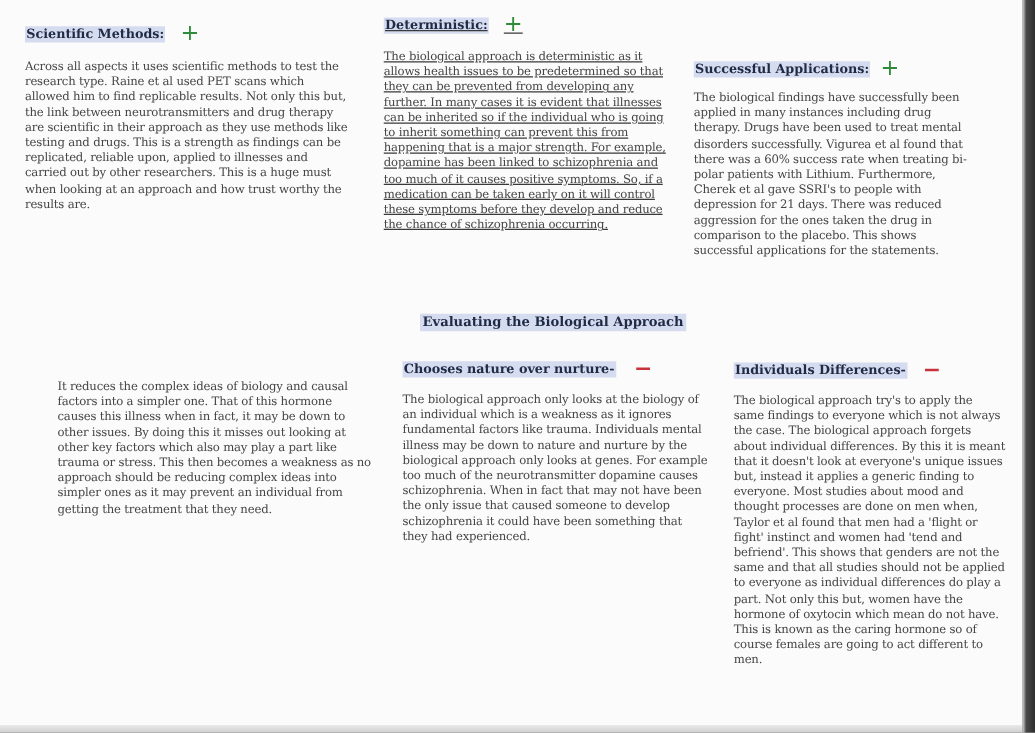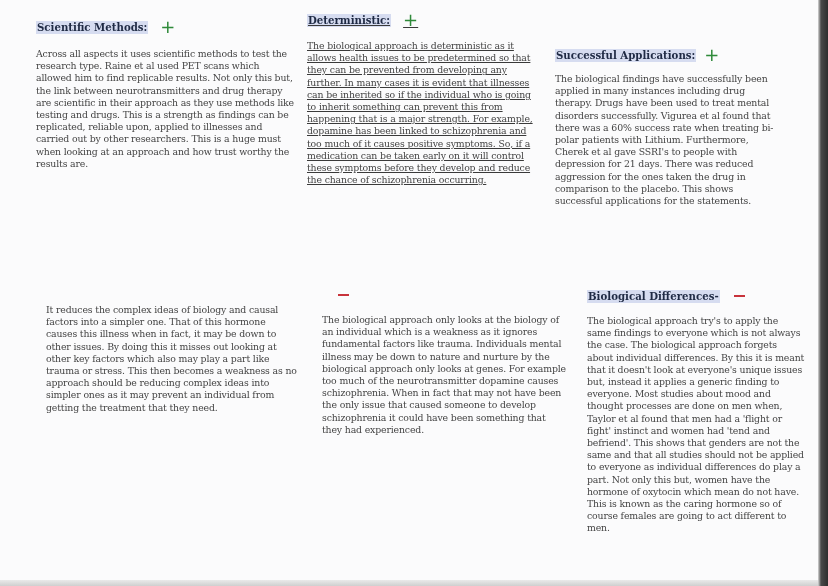--- a/index.html
+++ b/index.html
@@ -42,21 +42,21 @@
     position: absolute; left: 336px; top: 251px;
     font-family: "DejaVu Serif", serif; font-weight: bold; font-size: 10.5px;
     color: #1f2a44; background: #d6dcf0; padding: 1px 2px; white-space: nowrap;
   }
 </style>
 </head>
 <body>
 
 <div class="page">
 
-  <div class="section" style="left:36px; top:19px; width:260px;">
+  <div class="section" style="left:20px; top:19px; width:260px;">
     <div class="heading-row">
       <span class="heading">Scientific Methods:</span>
       <span class="mark mark-plus">+</span>
     </div>
     <div class="body-text" style="margin-top:13px;">Across all aspects it uses scientific methods to test the research type. Raine et al used PET scans which allowed him to find replicable results. Not only this but, the link between neurotransmitters and drug therapy are scientific in their approach as they use methods like testing and drugs. This is a strength as findings can be replicated, reliable upon, applied to illnesses and carried out by other researchers. This is a huge must when looking at an approach and how trust worthy the results are.</div>
   </div>
 
   <div class="section" style="left:307px; top:12px; width:232px;text-decoration:underline;">
     <div class="heading-row">
       <span class="heading">Deterministic:</span>
@@ -66,35 +66,37 @@
   </div>
 
   <div class="section" style="left:555px; top:31px; width:220px;margin-top:16px;">
     <div class="heading-row">
       <span class="heading">Successful Applications:</span>
       <span class="mark mark-plus" style="margin-left:8px;">+</span>
     </div>
     <div class="body-text" style="margin-top:10px;">The biological findings have successfully been applied in many instances including drug therapy. Drugs have been used to treat mental disorders successfully. Vigurea et al found that there was a 60% success rate when treating bi-polar patients with Lithium. Furthermore, Cherek et al gave SSRI's to people with depression for 21 days. There was reduced aggression for the ones taken the drug in comparison to the placebo. This shows successful applications for the statements.</div>
   </div>
 
+  <div class="title">Evaluating the Biological Approach</div>
 
   <div class="section" style="left:46px; top:290px; width:252px;">
     <div class="body-text" style="margin-top:14px;">It reduces the complex ideas of biology and causal factors into a simpler one. That of this hormone causes this illness when in fact, it may be down to other issues.  By doing this it misses out looking at other key factors which also may play a part like trauma or stress. This then becomes a weakness as no approach should be reducing complex ideas into simpler ones as it may prevent an individual from getting the treatment that they need.</div>
   </div>
 
   <div class="section" style="left:322px; top:287px; width:246px;">
     <div class="heading-row">
+      <span class="heading">Chooses nature over nurture-</span>
       <span class="mark mark-minus" style="margin-left:16px;"></span>
     </div>
     <div class="body-text" style="margin-top:11px;">The biological approach only looks at the biology of an individual which is a weakness as it ignores fundamental factors like trauma. Individuals mental illness may be down to nature and nurture by the biological approach only looks at genes. For example too much of the neurotransmitter dopamine causes schizophrenia. When in fact that may not have been the only issue that caused someone to develop schizophrenia it could have been something that they had experienced.</div>
   </div>
 
   <div class="section" style="left:587px; top:288px; width:218px;">
     <div class="heading-row">
-      <span class="heading">Biological Differences-</span>
+      <span class="heading">Individuals Differences-</span>
       <span class="mark mark-minus" style="margin-left:14px;"></span>
     </div>
     <div class="body-text" style="margin-top:11px;">The biological approach try's to apply the same findings to everyone which is not always the case. The biological approach forgets about individual differences. By this it is meant that it doesn't look at everyone's unique issues but, instead it applies a generic finding to everyone. Most studies about mood and thought processes are done on men when, Taylor et al found that men had a 'flight or fight' instinct and women had 'tend and befriend'. This shows that genders are not the same and that all studies should not be applied to everyone as individual differences do play a part. Not only this but, women have the hormone of oxytocin which mean do not have. This is known as the caring hormone so of course females are going to act different to men.</div>
   </div>
 
 </div>
 
 <div class="page-edge-right"></div>
 <div class="page-edge-bottom"></div>
 

